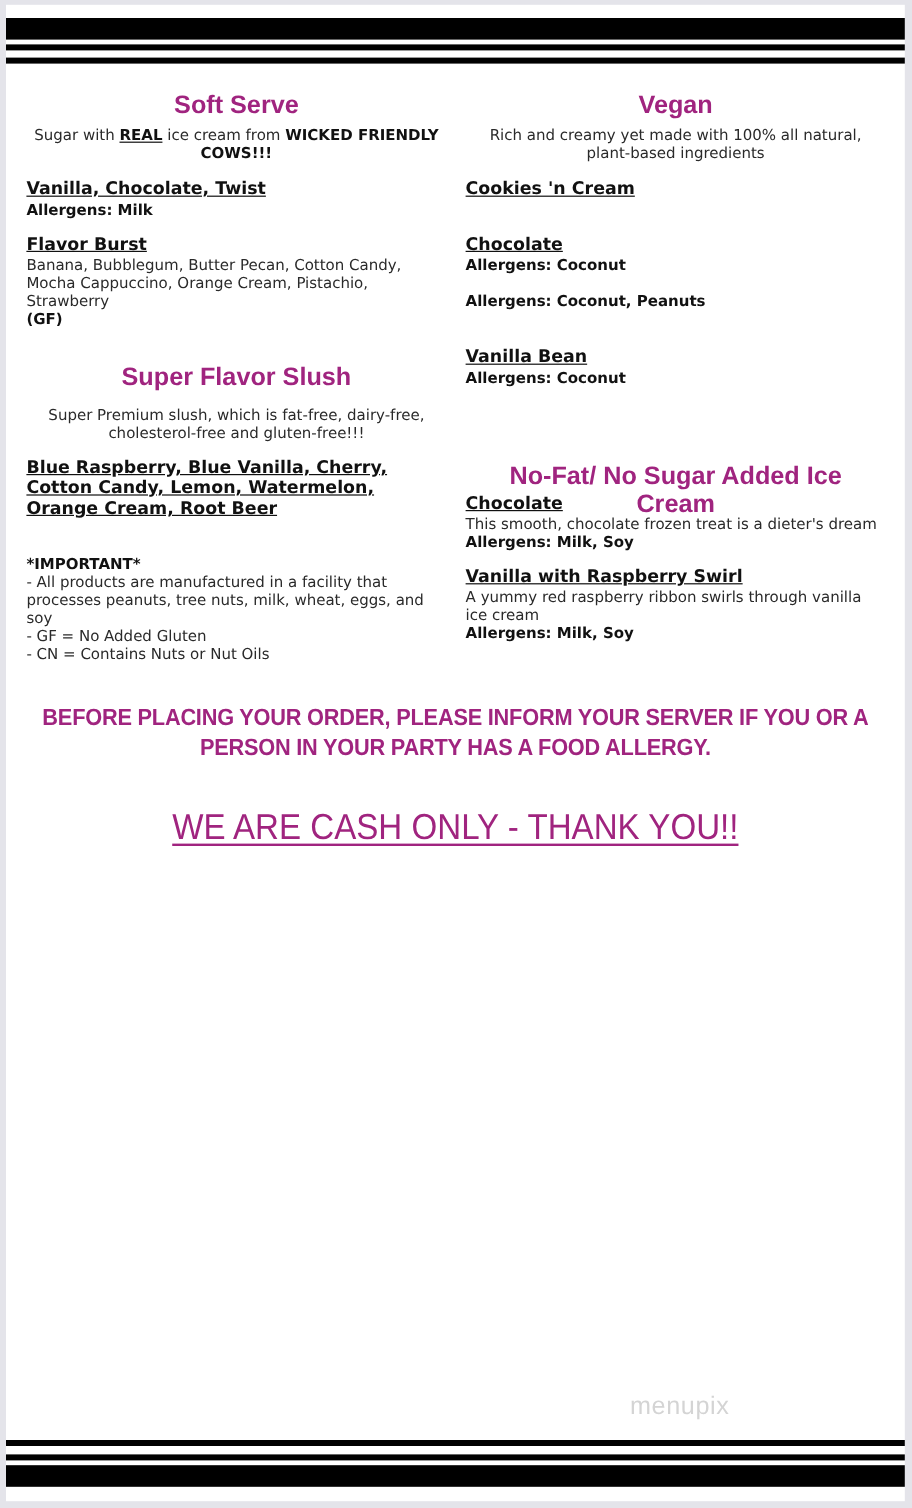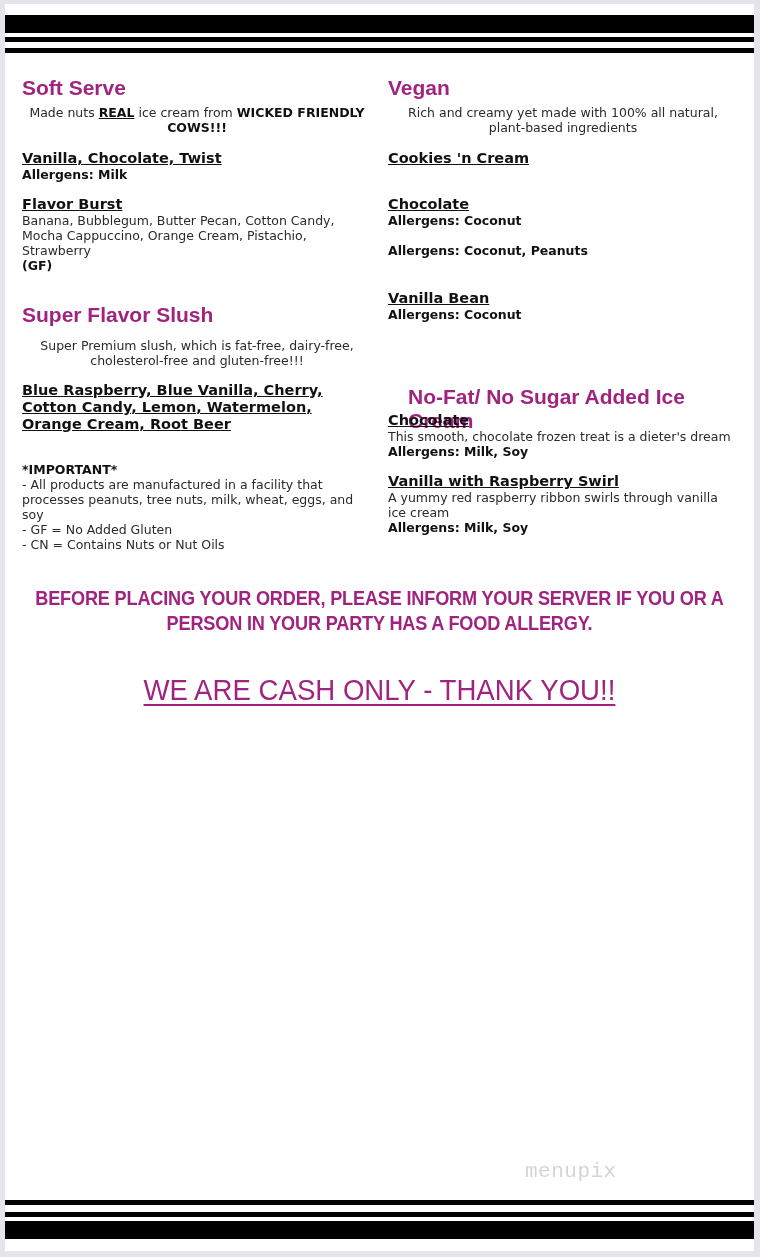--- a/index.html
+++ b/index.html
@@ -15,21 +15,21 @@
     .s-top-3 { top: 44px; height: 5px; }
     .s-bot-1 { top: 1196px; height: 5px; }
     .s-bot-2 { top: 1208px; height: 5px; }
     .s-bot-3 { top: 1217px; height: 18px; }
 
     .col { position: absolute; top: 0; }
     .col-left { left: 17px; width: 350px; }
     .col-right { left: 383px; width: 350px; }
 
     .heading {
-      position: absolute; width: 100%; text-align: left;
+      position: absolute; width: 100%; text-align: center;
       font-family: "Liberation Sans", sans-serif; font-weight: bold;
       color: var(--accent); font-size: 21px; line-height: 24px;
     }
     .subtext {
       position: absolute; width: 100%; text-align: center;
       font-size: 12.5px; line-height: 15px; color: #2a2a2a;
     }
     .subtext b { font-weight: bold; color: #111; }
     .subtext u { text-decoration: underline; }
     .item { position: absolute; left: 0; width: 100%; }
@@ -49,34 +49,34 @@
       transform: scaleX(0.93);
     }
     .cash {
       position: absolute; left: 0; top: 668px; width: 749px; text-align: center;
       font-family: "Liberation Sans", sans-serif; font-size: 30px; line-height: 36px;
       color: var(--accent);
     }
     .cash span { text-decoration: underline; text-decoration-thickness: 2px; text-underline-offset: 4px; display: inline-block; transform: scaleX(0.92); }
     .watermark {
       position: absolute; left: 520px; top: 1156px;
-      font-family: Liberation Mono, monospace; font-size: 21px; color: #d4d4d4; letter-spacing: 0.5px;
+      font-family: Liberation Sans, sans-serif; font-size: 21px; color: #d4d4d4; letter-spacing: 0.5px;
     }
   </style>
 </head>
 <body>
 
 <div class="page" style="--accent:#a0247f;">
   <div class="stripe s-top-1"></div>
   <div class="stripe s-top-2"></div>
   <div class="stripe s-top-3"></div>
 
   <div class="col col-left">
     <div class="heading" style="top:72px;">Soft Serve</div>
-    <div class="subtext" style="top:101px;"><span>Made nuts </span><b><u>REAL</u></b><span> ice cream from </span><b>WICKED FRIENDLY COWS!!!</b></div>
+    <div class="subtext" style="top:101px;"><span>Sugar with </span><b><u>REAL</u></b><span> ice cream from </span><b>WICKED FRIENDLY COWS!!!</b></div>
 
     <div class="item" style="top:146px;">
       <div class="item-title">Vanilla, Chocolate, Twist</div>
       <div class="item-allergen">Allergens: Milk</div>
     </div>
     <div class="item" style="top:192px;">
       <div class="item-title">Flavor Burst</div>
       <div class="item-desc">Banana, Bubblegum, Butter Pecan, Cotton Candy, Mocha Cappuccino, Orange Cream, Pistachio, Strawberry</div>
       <div class="item-allergen">(GF)</div>
     </div>

